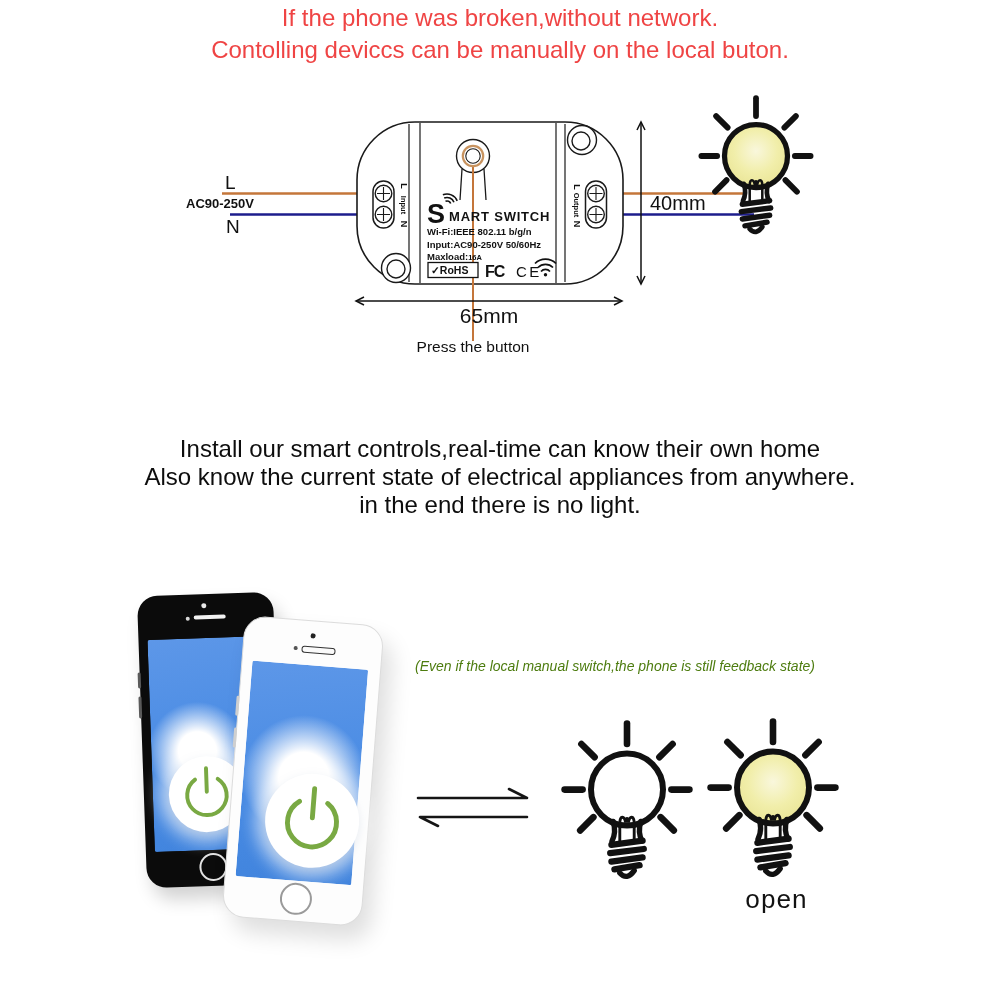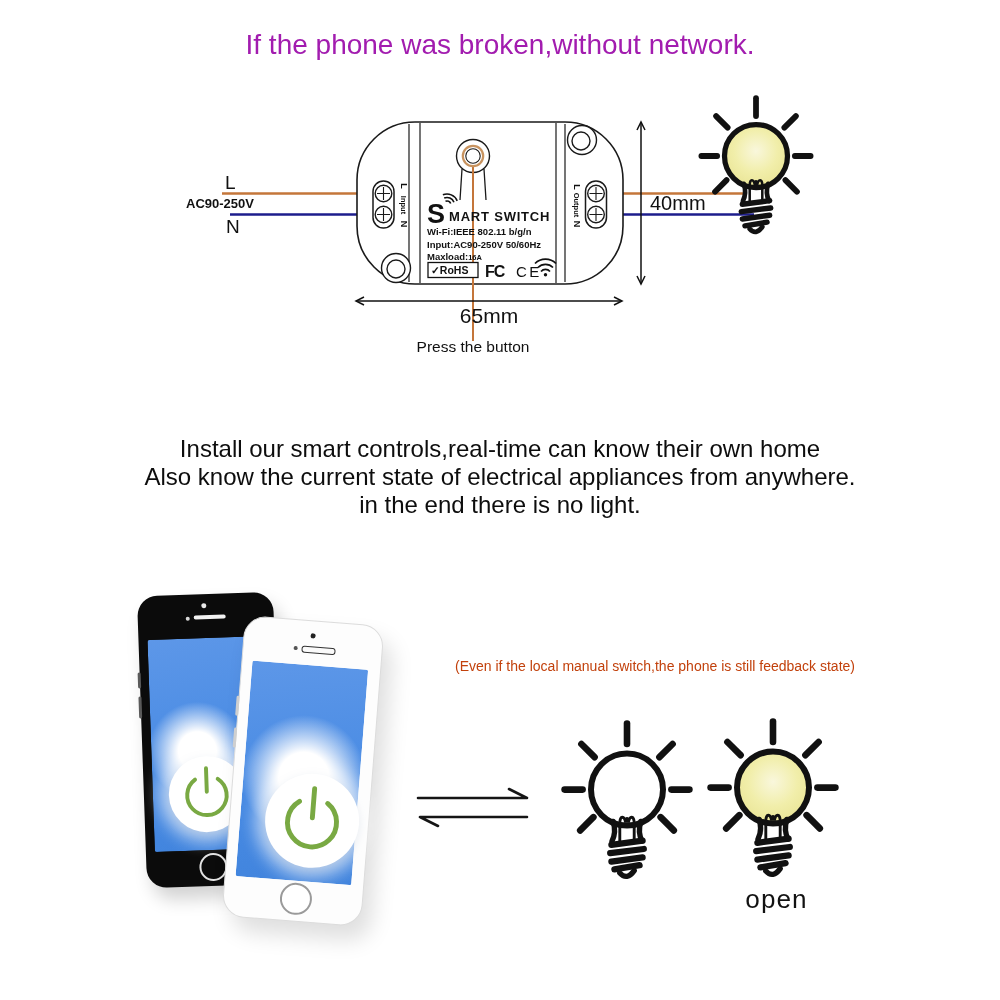--- a/index.html
+++ b/index.html
@@ -1,22 +1,22 @@
 <!DOCTYPE html>
 <html><head>
 <meta charset="utf-8">
 <style>
   html,body{margin:0;padding:0;background:#fff;}
   .canvas{position:relative;width:1000px;height:1000px;background:#ffffff;
     font-family:"Liberation Sans",sans-serif;color:#111;overflow:hidden;}
   .center-text{position:absolute;left:0;width:1000px;text-align:center;}
-  .header{top:26px;font-size:28px;line-height:1.33;color:#a21caf;}
+  .header{top:2px;font-size:24px;line-height:1.33;color:#ef4444;}
   .middle{top:435px;font-size:24px;line-height:1.17;color:#0d0d0d;}
-  .feedback{position:absolute;left:415px;top:658px;width:480px;text-align:center;
-    font-size:14px;color:#c2410c;}
+  .feedback{position:absolute;left:415px;top:658px;width:480px;
+    font-size:14px;color:#4d7c0f;font-style:italic;}
   .bulb-label{position:absolute;top:886px;text-align:center;font-size:26px;color:#121212;}
   .label-off{left:561px;width:160px;}
   .label-on{left:696px;width:160px;font-family:Liberation Mono, monospace;}
   svg{position:absolute;overflow:visible;}
   #wiring{left:150px;top:85px;}
   #eq-arrows{left:405px;top:775px;}
   #bulb-off{left:555px;top:720px;}
   #bulb-on{left:701px;top:718px;}
   
   .phone{position:absolute;}
@@ -58,20 +58,21 @@
   .sb4{left:-3px;top:112px;height:20px;}
   text{font-family:"Liberation Sans",sans-serif;fill:#111;}
 </style>
 </head>
 <body>
 
 <div class="canvas">
 
   <div class="center-text header">
     <div>If the phone was broken,without network.</div>
+    <div>Contolling deviccs can be manually on the local buton.</div>
   </div>
 
   <svg id="wiring" width="700" height="290" viewBox="150 85 700 290">
     <defs>
       <radialGradient id="litGrad" cx="0.5" cy="0.42" r="0.62">
         <stop offset="0" stop-color="#f9f7dc"></stop>
         <stop offset="0.55" stop-color="#f1eeaa"></stop>
         <stop offset="1" stop-color="#e9e494"></stop>
       </radialGradient>
     </defs>

